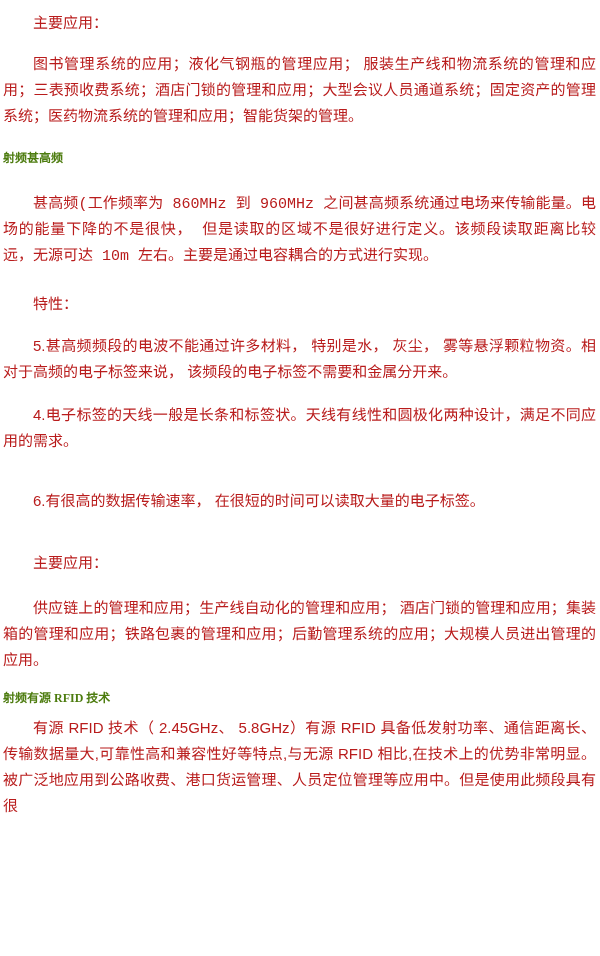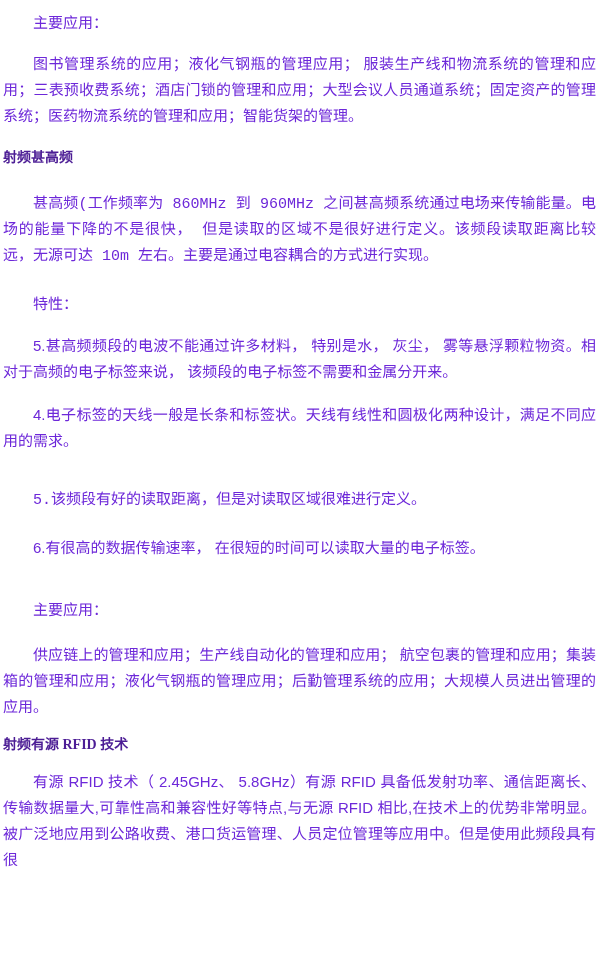--- a/index.html
+++ b/index.html
@@ -21,42 +21,42 @@
     color: #1e1e1e;
     font-family: "Liberation Sans", sans-serif;
     overflow: hidden;
   }
   .para {
     font-size: 15px;
     line-height: 26px;
     margin: 0 0 17px 0;
     text-indent: 2em;
     text-align: justify;
-    color: #6d28d9;
+    color: #b91c1c;
   }
   .heading {
-    font-size: 14px;
+    font-size: 12px;
     line-height: 24px;
     font-weight: 700;
     margin: 0 0 22px 0;
-    color: #4c1d95;
+    color: #4d7c0f;
     text-indent: 0;
     font-family: "Liberation Serif", serif;
   }
   
   .mb14 { }
   .mb15 { margin-bottom: 15px; }
   .mb16 { margin-bottom: 16px; }
   .mb18 { margin-bottom: 34px; }
   .mb19 { margin-bottom: 19px; }
   .mb20 { margin-bottom: 36px; }
   .mb21 { margin-bottom: 21px; font-family: Liberation Mono, monospace; }
   .mb24 { margin-bottom: 24px; }
   .mb13 { margin-bottom: 13px; }
-  .heading.mb20 { margin-bottom: 12px; }
+  .heading.mb20 { margin-bottom: 5px; }
 </style>
 </head>
 <body>
 
 <main class="doc">
 
   <p class="para mb15">主要应用：</p>
 
   <p class="para mb14">图书管理系统的应用；液化气钢瓶的管理应用； 服装生产线和物流系统的管理和应用；三表预收费系统；酒店门锁的管理和应用；大型会议人员通道系统；固定资产的管理系统；医药物流系统的管理和应用；智能货架的管理。</p>
 
@@ -65,25 +65,24 @@
   <p class="para mb21">甚高频(工作频率为 860MHz 到 960MHz 之间甚高频系统通过电场来传输能量。电场的能量下降的不是很快， 但是读取的区域不是很好进行定义。该频段读取距离比较远，无源可达 10m 左右。主要是通过电容耦合的方式进行实现。</p>
 
   <p class="para mb16">特性：</p>
 
 
 
   <p class="para mb17">5.甚高频频段的电波不能通过许多材料， 特别是水， 灰尘， 雾等悬浮颗粒物资。相对于高频的电子标签来说， 该频段的电子标签不需要和金属分开来。</p>
 
   <p class="para mb18">4.电子标签的天线一般是长条和标签状。天线有线性和圆极化两种设计，满足不同应用的需求。</p>
 
-  <p class="para mb21">5.该频段有好的读取距离，但是对读取区域很难进行定义。</p>
 
   <p class="para mb20">6.有很高的数据传输速率， 在很短的时间可以读取大量的电子标签。</p>
 
   <p class="para mb19">主要应用：</p>
 
-  <p class="para mb13">供应链上的管理和应用；生产线自动化的管理和应用； 航空包裹的管理和应用；集装箱的管理和应用；液化气钢瓶的管理应用；后勤管理系统的应用；大规模人员进出管理的应用。</p>
+  <p class="para mb13">供应链上的管理和应用；生产线自动化的管理和应用； 酒店门锁的管理和应用；集装箱的管理和应用；铁路包裹的管理和应用；后勤管理系统的应用；大规模人员进出管理的应用。</p>
 
   <h2 class="heading mb20">射频有源 RFID 技术</h2>
 
   <p class="para">有源 RFID 技术（ 2.45GHz、 5.8GHz）有源 RFID 具备低发射功率、通信距离长、传输数据量大,可靠性高和兼容性好等特点,与无源 RFID 相比,在技术上的优势非常明显。被广泛地应用到公路收费、港口货运管理、人员定位管理等应用中。但是使用此频段具有很</p>
 
 </main>
 
 </body></html>

